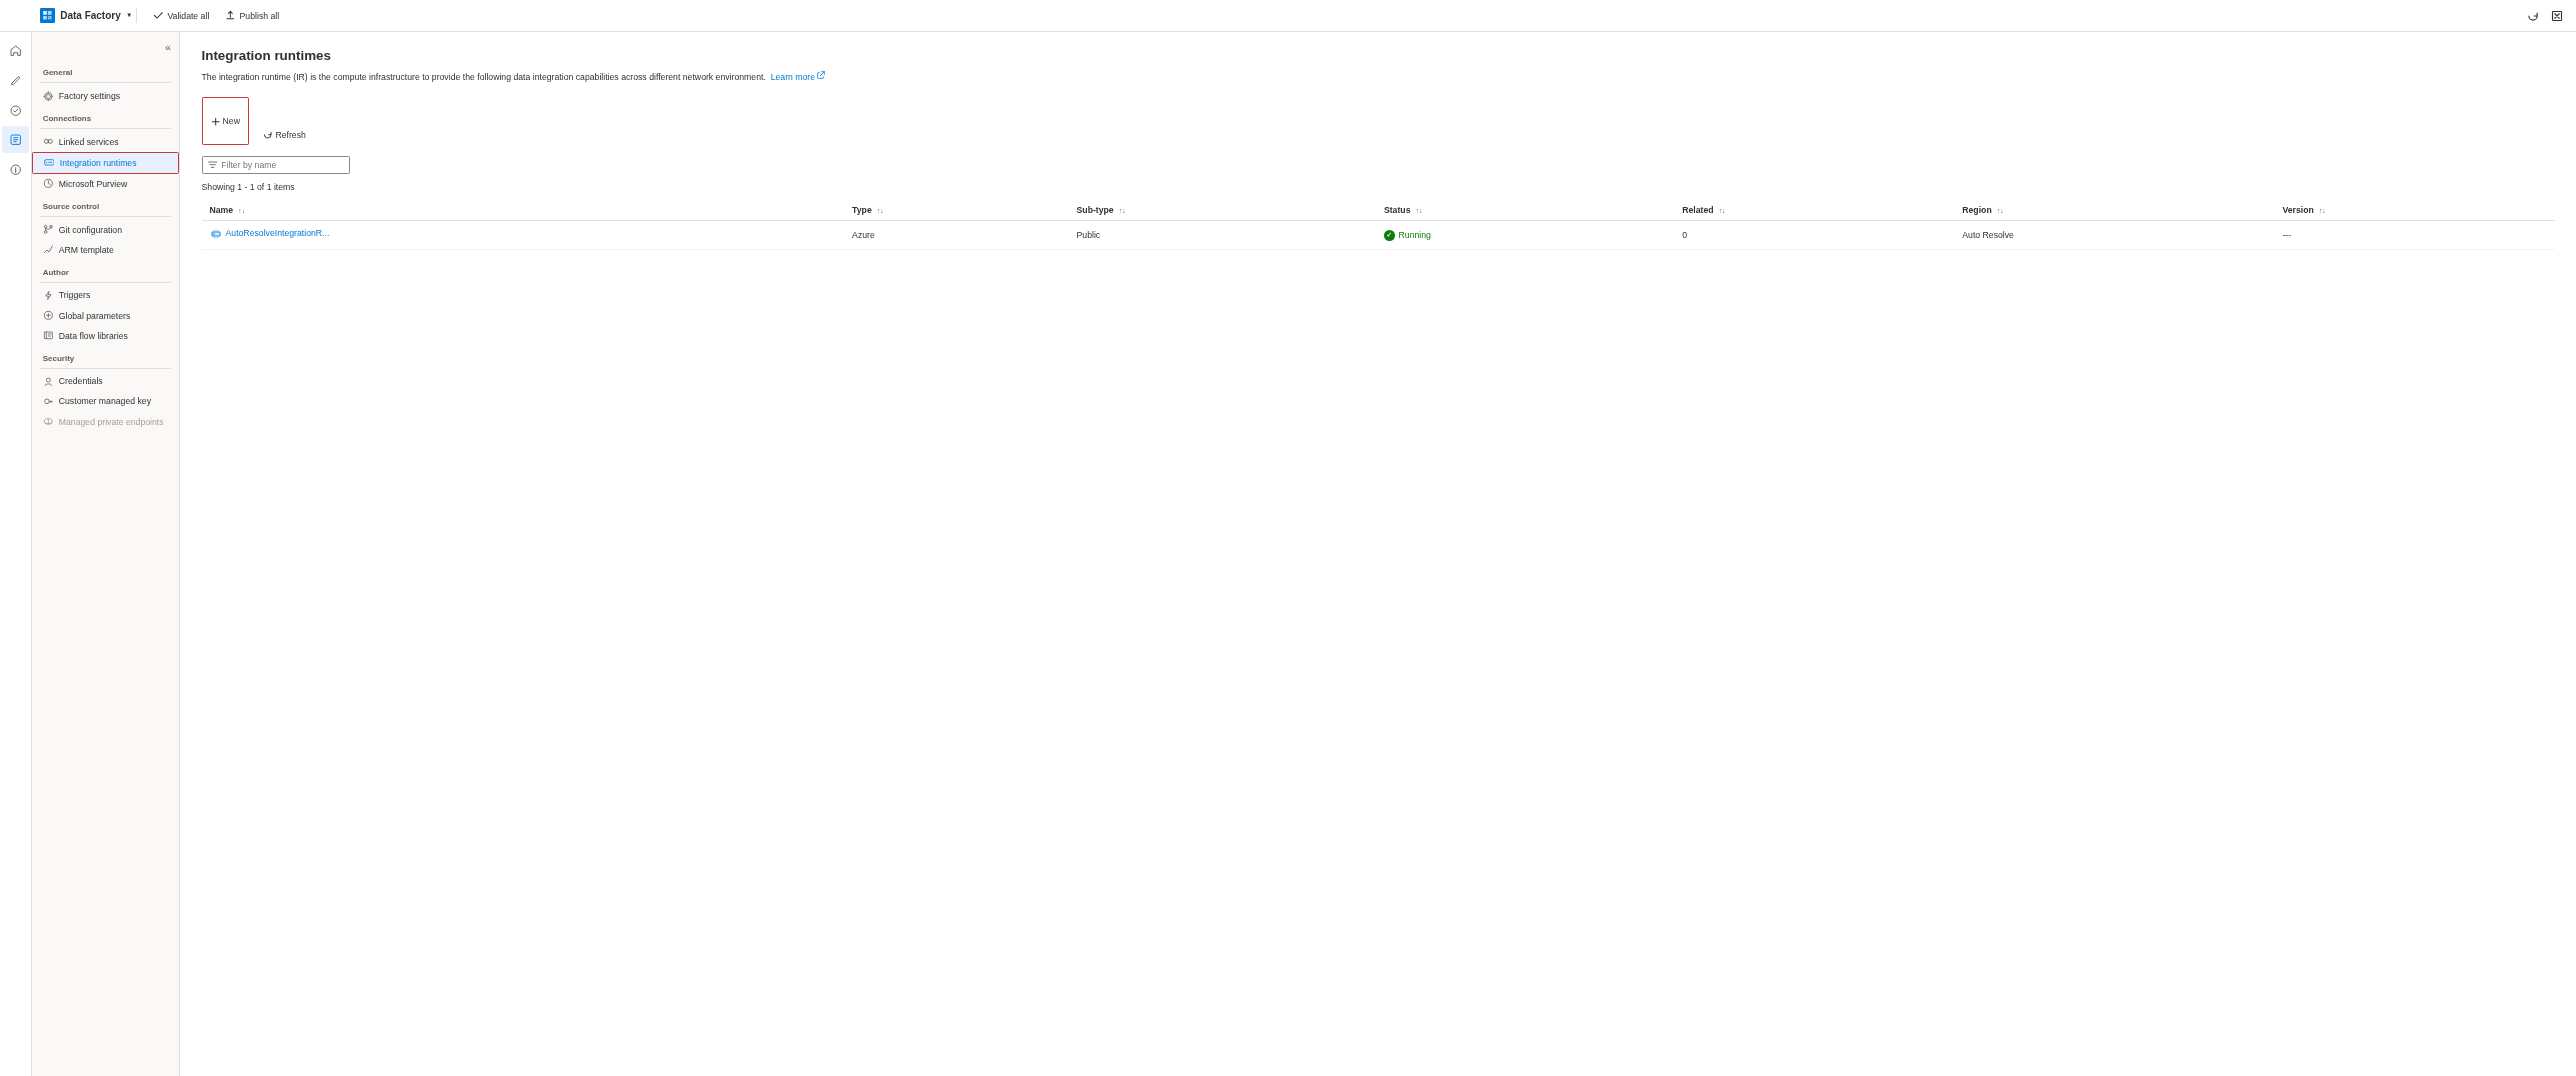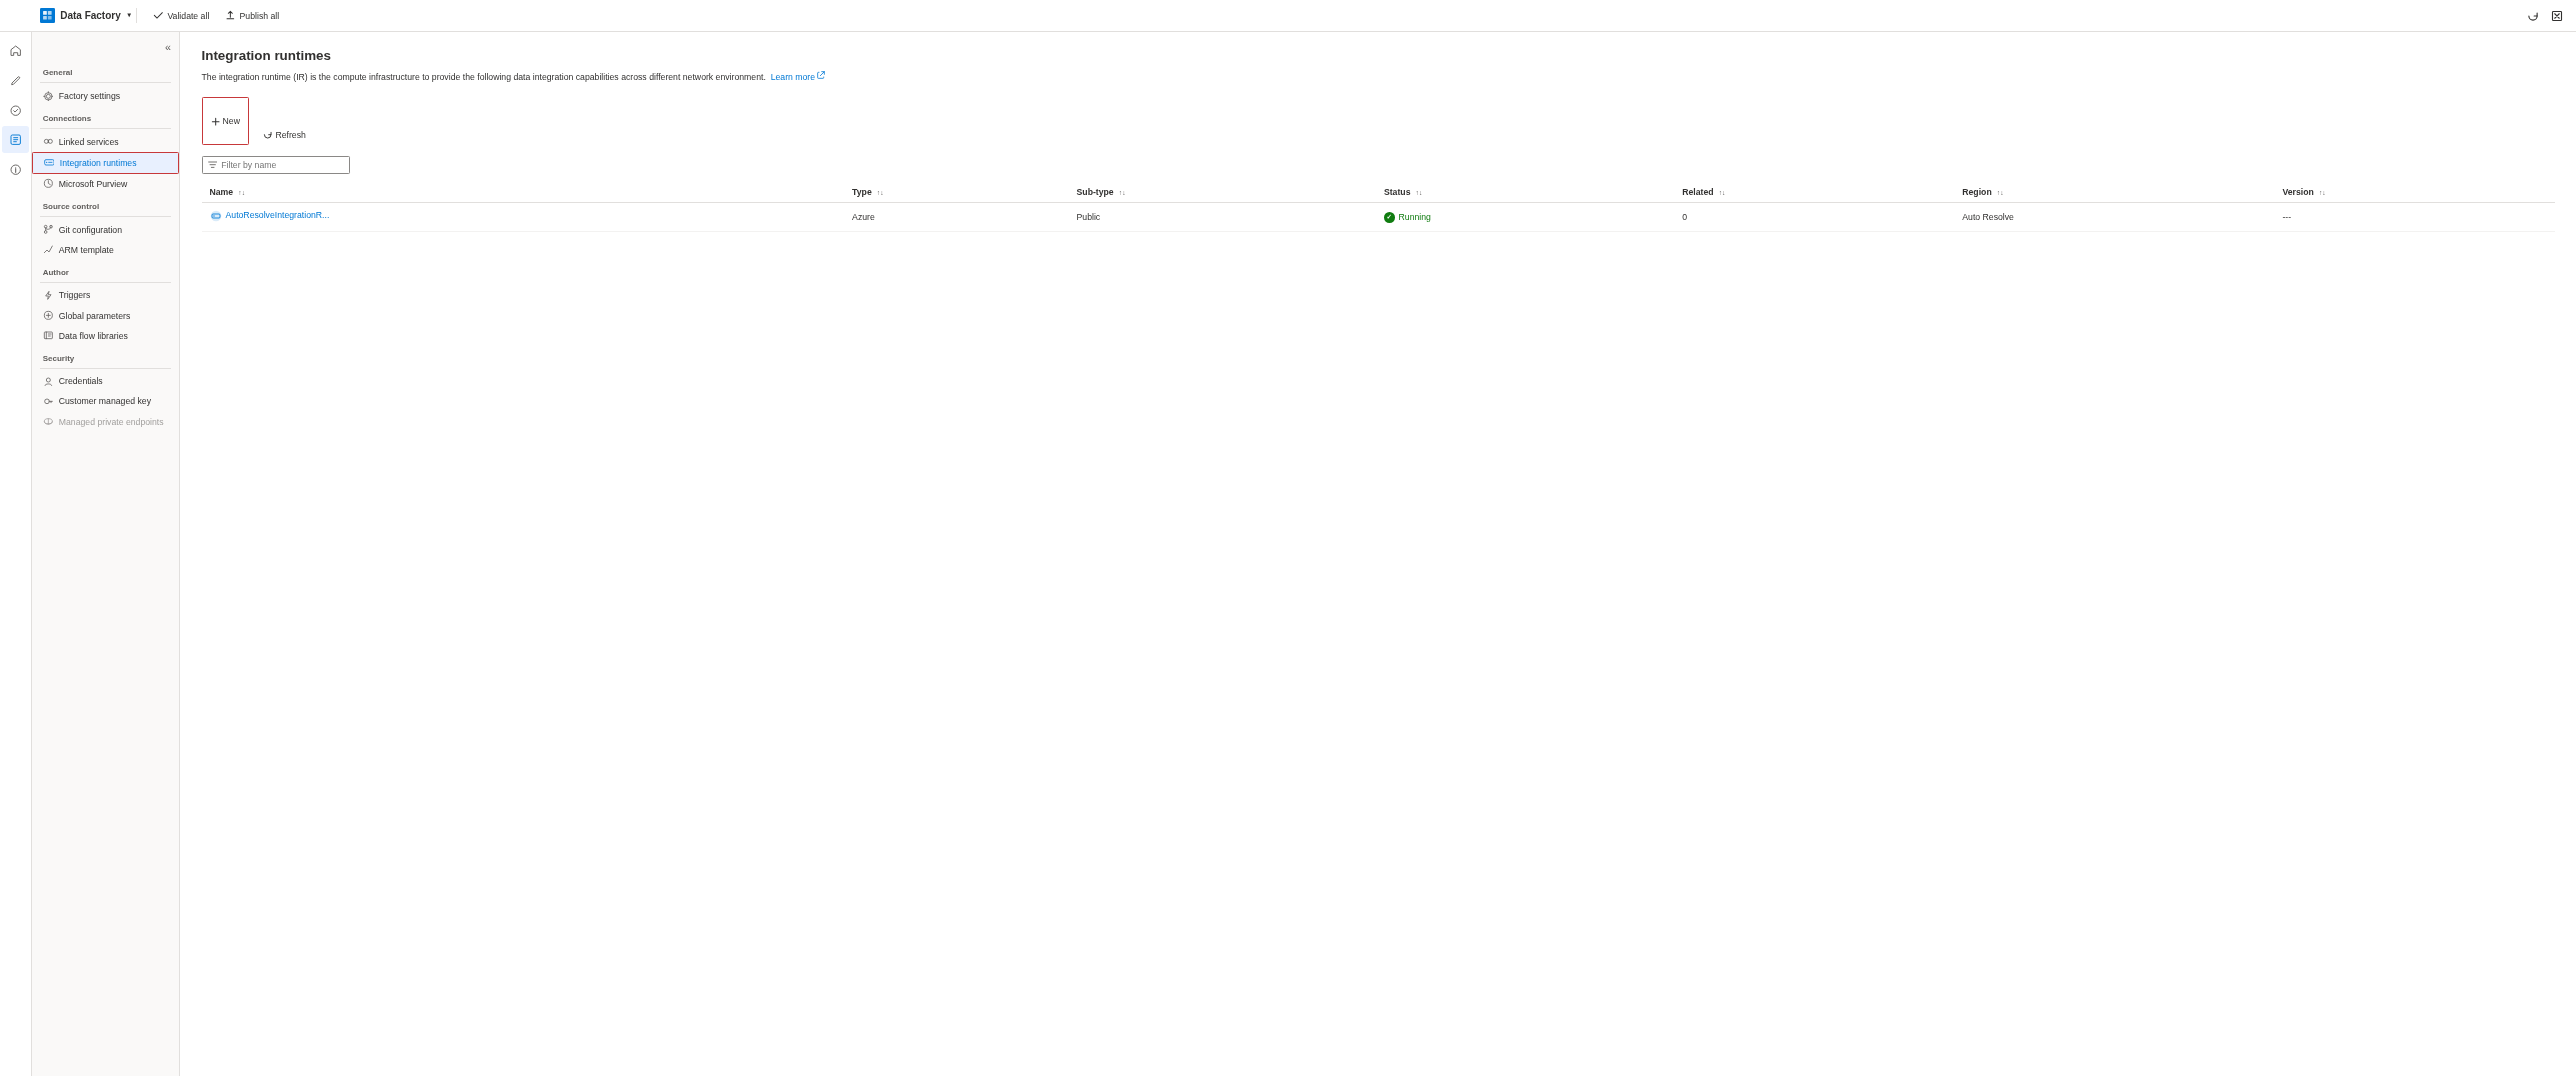--- a/index.html
+++ b/index.html
@@ -401,20 +401,21 @@
       </button>
     </div>
 
     <div class="filter-input-wrap">
       <svg viewBox="0 0 14 14" fill="none" width="9.4" height="9.4">
         <path d="M1 3h12M3 7h8M5 11h4" stroke="#605e5c" stroke-width="1.3" stroke-linecap="round"></path>
       </svg>
       <input type="text" placeholder="Filter by name" style="">
     </div>
 
+    <div class="count-text">Showing 1 - 1 of 1 items</div>
 
     <table class="data-table">
       <thead>
         <tr>
           <th>
             <span>Name</span>
             <span class="sort-icon">↑↓</span>
           </th>
           <th>
             <span>Type</span>

